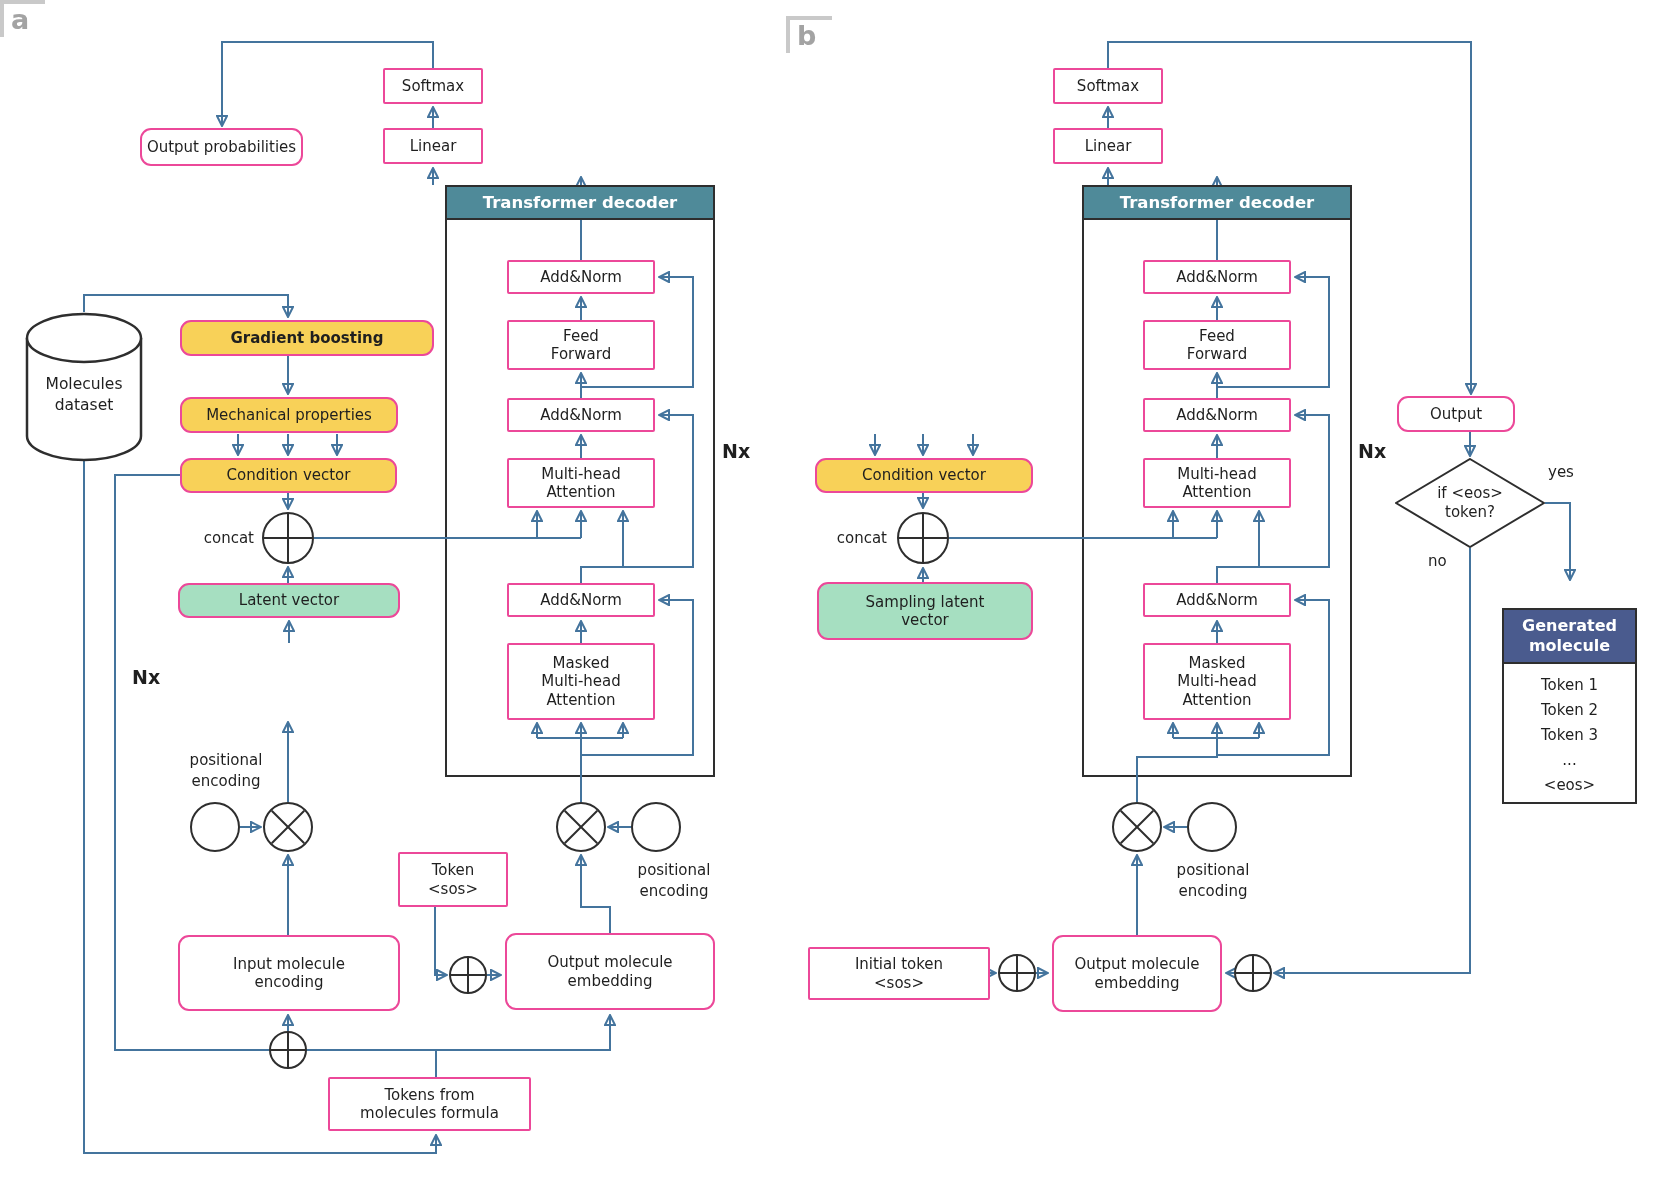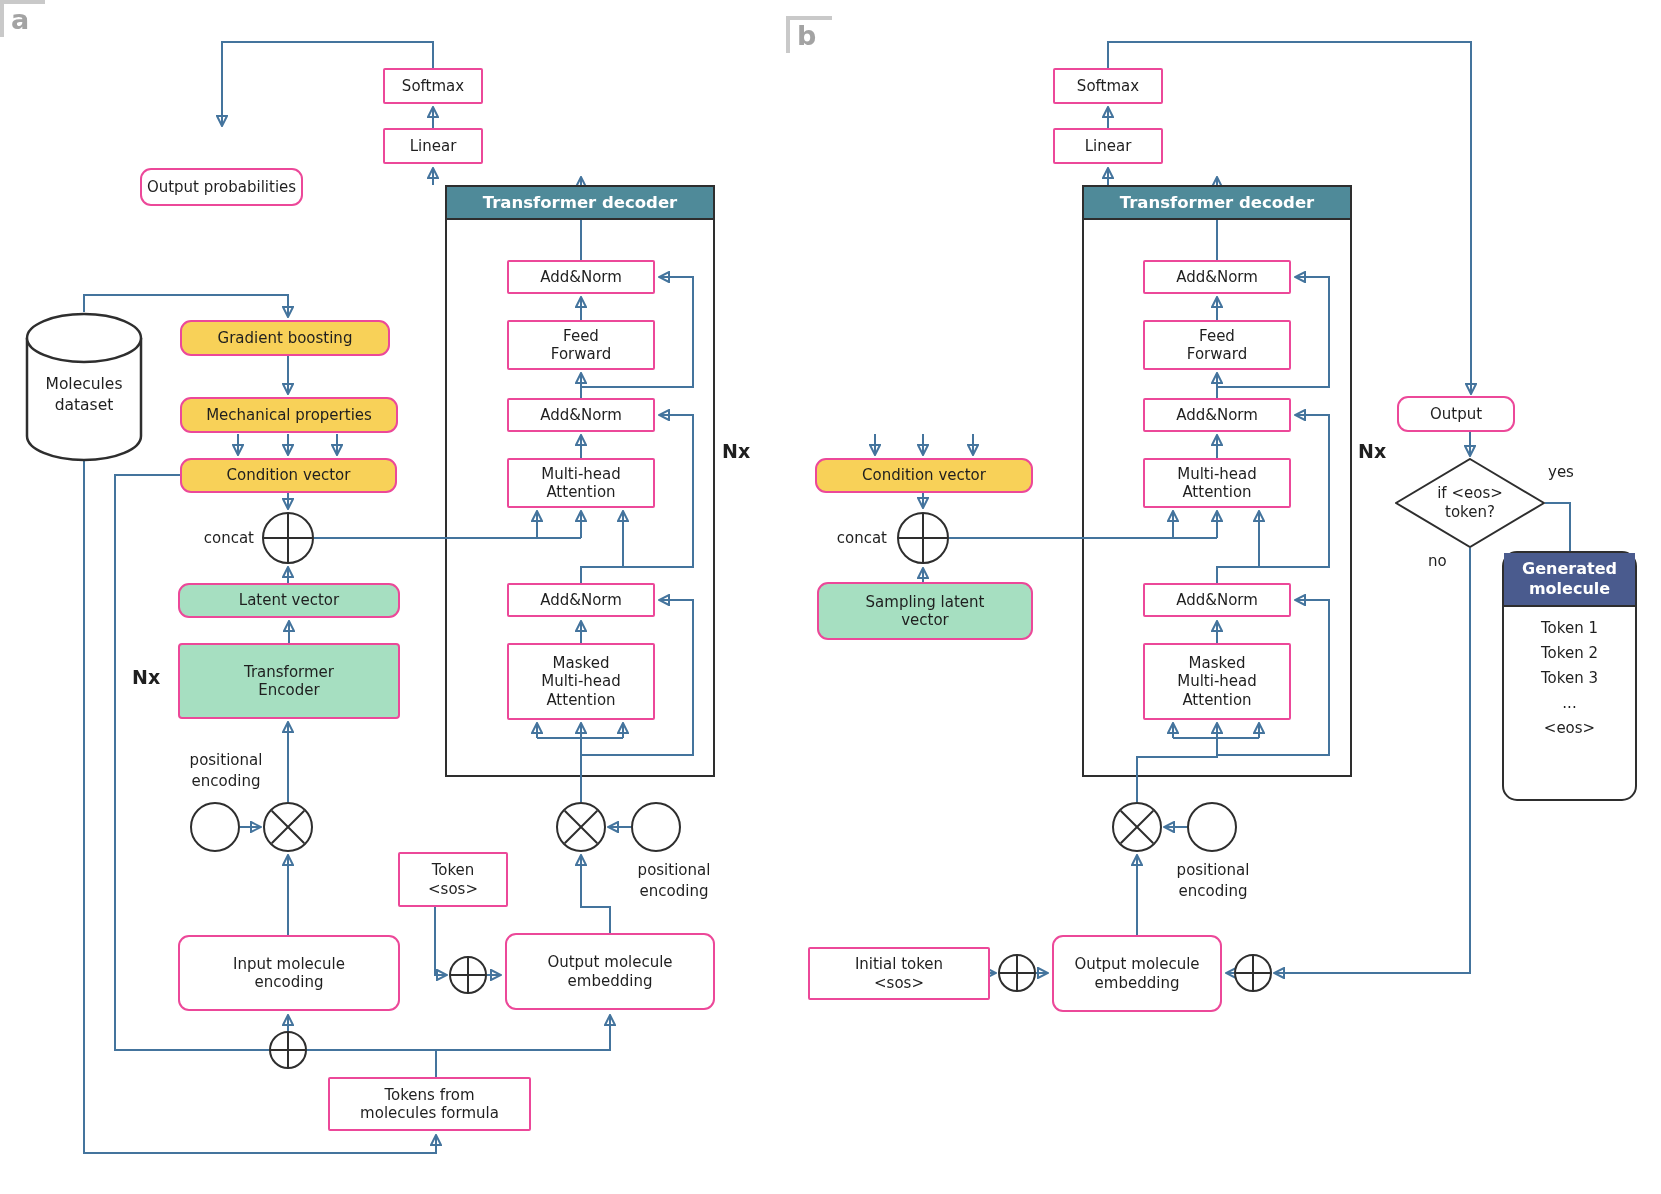--- a/index.html
+++ b/index.html
@@ -126,21 +126,21 @@
       <path d="M875,434 L875,454" marker-end="url(#arw)"></path>
       <path d="M923,434 L923,454" marker-end="url(#arw)"></path>
       <path d="M973,434 L973,454" marker-end="url(#arw)"></path>
       <path d="M923,493 L923,507" marker-end="url(#arw)"></path>
       <path d="M923,582 L923,569" marker-end="url(#arw)"></path>
     </g>
   </svg>
 
   <div class="tag">a</div>
 
-  <div class="bx rd" style="left:140px;top:128px;width:163px;height:38px;margin-top:40px;">Output probabilities</div>
+  <div class="bx rd" style="left:140px;top:128px;width:163px;height:38px;">Output probabilities</div>
   <div class="bx" style="left:383px;top:68px;width:100px;height:36px;">Softmax</div>
   <div class="bx" style="left:383px;top:128px;width:100px;height:36px;">Linear</div>
 
   <div class="container" style="left:445px;top:185px;width:270px;height:592px;">
     <div class="dec-head">Transformer decoder</div>
   </div>
   <div class="bx" style="left:507px;top:260px;width:148px;height:34px;">Add&amp;Norm</div>
   <div class="bx" style="left:507px;top:320px;width:148px;height:50px;">Feed
 Forward</div>
   <div class="bx" style="left:507px;top:398px;width:148px;height:34px;">Add&amp;Norm</div>
@@ -154,33 +154,31 @@
 
   <div class="cyl" style="left:25px;top:312px;width:118px;height:152px;">
     <svg width="118" height="152">
       <path d="M2,26 v98 a57,24 0 0 0 114,0 v-98" fill="#fff" stroke="#2e2e2e" stroke-width="2.5"></path>
       <ellipse cx="59" cy="26" rx="57" ry="24" fill="#fff" stroke="#2e2e2e" stroke-width="2.5"></ellipse>
     </svg>
     <div class="ctext">Molecules
 dataset</div>
   </div>
 
-  <div class="bx rd yellow" style="left:180px;top:320px;width:210px;height:36px;">Gradient boosting</div>
+  <div class="bx rd yellow" style="left:180px;top:320px;width:254px;height:36px;font-weight:bold;">Gradient boosting</div>
   <div class="bx rd yellow" style="left:180px;top:397px;width:218px;height:36px;">Mechanical properties</div>
   <div class="bx rd yellow" style="left:180px;top:458px;width:217px;height:35px;">Condition vector</div>
 
   <div class="lbl rgt" style="left:168px;top:528px;width:86px;">concat</div>
   <div class="op s52" style="left:262px;top:512px;">
     <div class="ln h"></div>
       <div class="ln v"></div>
   </div>
 
   <div class="bx rd green" style="left:178px;top:583px;width:222px;height:35px;">Latent vector</div>
-  <div class="bx rd4 green" style="left:178px;top:643px;width:222px;height:76px;">Transformer
-Encoder</div>
   <div class="nx" style="left:132px;top:666px;">Nx</div>
 
   <div class="lbl ctr" style="left:166px;top:750px;width:120px;">positional
 encoding</div>
   <div class="op s50" style="left:190px;top:802px;"></div>
   <div class="op s50" style="left:263px;top:802px;">
     <div class="rot">
         <div class="ln h"></div>
         <div class="ln v"></div>
       </div>
@@ -272,21 +270,21 @@
   <div class="diamond" style="left:1395px;top:458px;width:150px;height:90px;">
     <svg width="150" height="90">
       <polygon points="75,1 149,45 75,89 1,45" fill="#fff" stroke="#2e2e2e" stroke-width="2"></polygon>
     </svg>
     <div class="dtext">if &lt;eos&gt;
 token?</div>
   </div>
   <div class="lbl" style="left:1548px;top:462px;">yes</div>
   <div class="lbl" style="left:1428px;top:551px;">no</div>
 
-  <div class="genmol" style="left:1502px;top:551px;width:135px;height:250px;border-radius:15px;">
+  <div class="genmol" style="left:1502px;top:608px;width:135px;height:196px;">
     <div class="genmol-head">Generated
 molecule</div>
     <div class="genmol-body">
       <div class="genmol-item">Token 1</div>
       <div class="genmol-item">Token 2</div>
       <div class="genmol-item">Token 3</div>
       <div class="genmol-item">...</div>
       <div class="genmol-item">&lt;eos&gt;</div>
     </div>
   </div>

